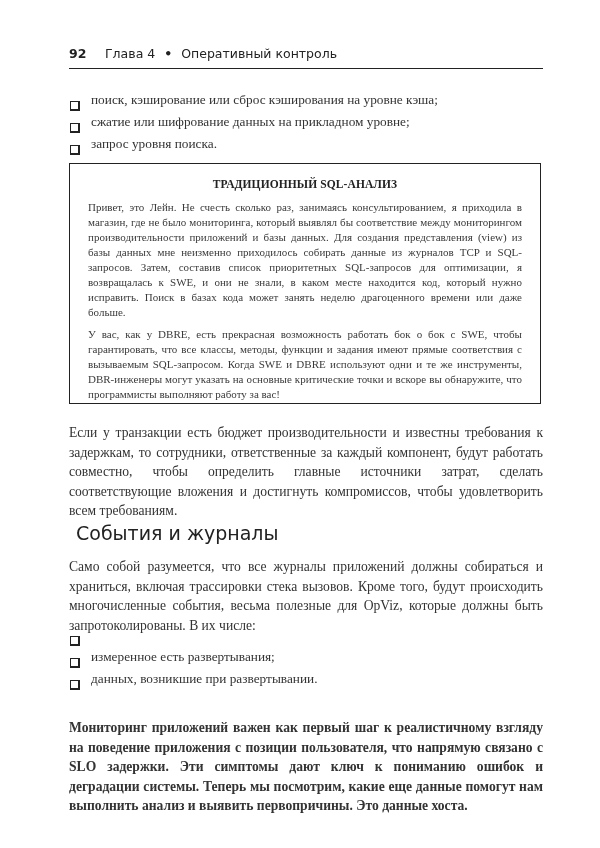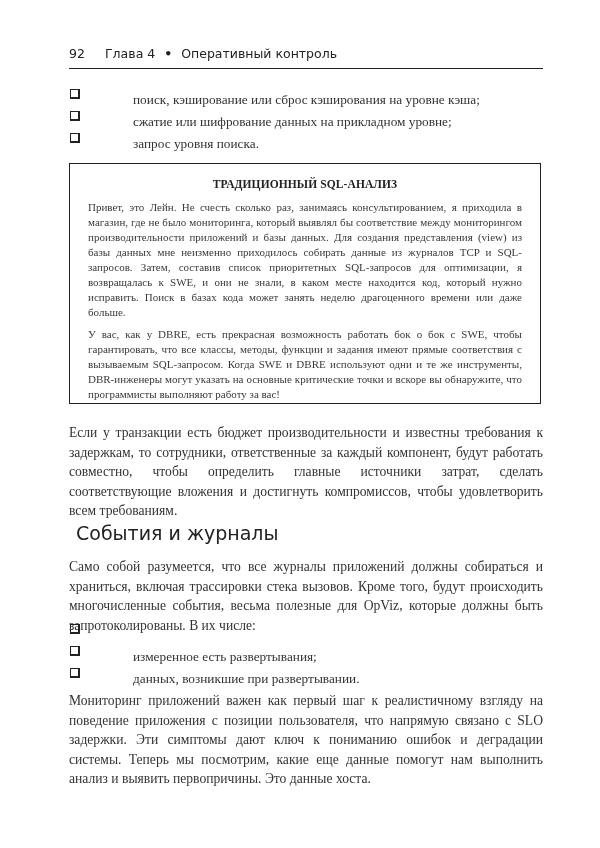--- a/index.html
+++ b/index.html
@@ -27,42 +27,41 @@
       width: 474px;
       height: 22px;
       border-bottom: 1.4px solid #222;
       font-family: "DejaVu Sans", sans-serif;
       font-size: 12.5px;
       color: #222;
       display: flex;
       align-items: flex-start;
     }
     .running-head .pnum {
-      font-weight: normal;
+      font-weight: bold;
       width: 36px;
     }
     .running-head .chapter { margin-right: 9px; }
     .running-head .sep { margin-right: 9px; font-weight: bold; }
     ul.bullets {
       list-style: none;
       margin: 0;
       padding: 0;
       position: absolute;
       left: 0;
       width: 474px;
     }
     ul.bullets li {
       font-family: "Liberation Serif", "DejaVu Serif", serif;
       font-size: 13.3px;
       line-height: 22px;
       height: 22px;
       display: flex;
-      align-items: flex-start;
+      align-items: flex-end;
       color: #333;
-      gap: 42px;
     }
     .box-bullet {
       display: inline-block;
       width: 7px;
       height: 7px;
       border: 1.3px solid #222;
       border-right-width: 2.2px;
       border-bottom-width: 2.2px;
       margin-right: 11px;
       margin-left: 1px;
@@ -164,15 +163,15 @@
     <li>
       <span class="box-bullet"></span>
       <span>измеренное есть развертывания;</span>
     </li>
     <li>
       <span class="box-bullet"></span>
       <span>данных, возникшие при развертывании.</span>
     </li>
   </ul>
 
-  <p class="body-para" style="top:691px;">Мониторинг приложений важен как первый шаг к реалистичному взгляду на поведение приложения с позиции пользователя, что напрямую связано с SLO задержки. Эти симптомы дают ключ к пониманию ошибок и деградации системы. Теперь мы посмотрим, какие еще данные помогут нам выполнить анализ и выявить первопричины. Это данные хоста.</p>
+  <p class="body-para" style="top:718px;font-weight:bold;">Мониторинг приложений важен как первый шаг к реалистичному взгляду на поведение приложения с позиции пользователя, что напрямую связано с SLO задержки. Эти симптомы дают ключ к пониманию ошибок и деградации системы. Теперь мы посмотрим, какие еще данные помогут нам выполнить анализ и выявить первопричины. Это данные хоста.</p>
 
 </div>
 
 </body></html>

